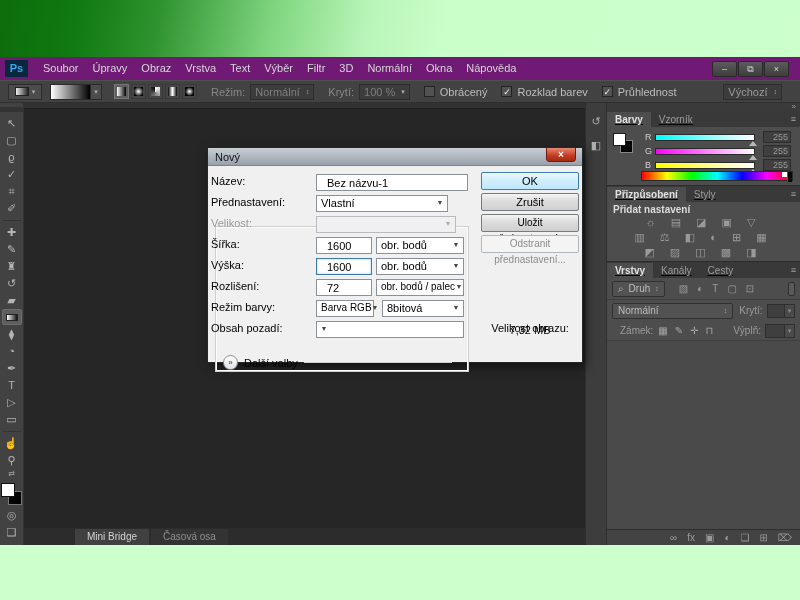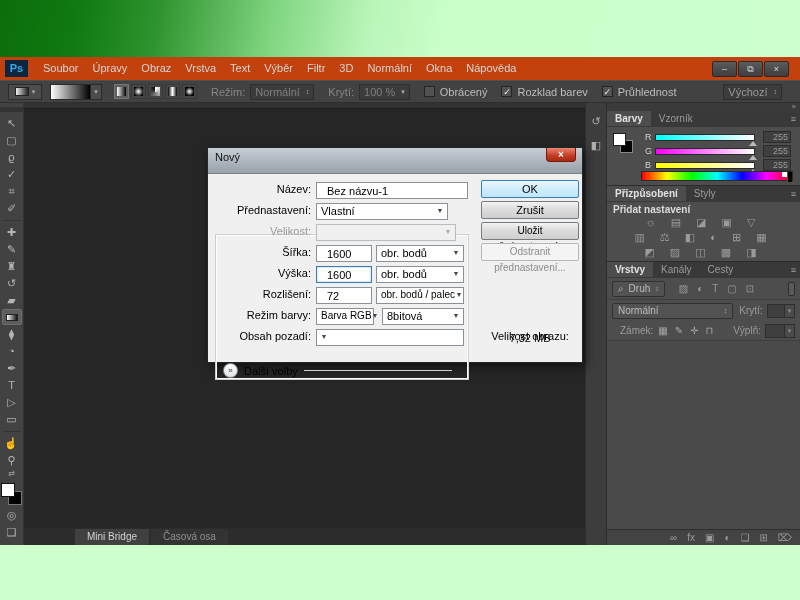--- a/index.html
+++ b/index.html
@@ -7,21 +7,21 @@
   body { font-family:"Liberation Sans", sans-serif; font-size:11px; background:#ccffcc; position:relative; }
 
   
   .desktop-top { position:absolute; left:0; top:0; width:800px; height:57px;
     background:linear-gradient(100deg,#0b6d0b 0%,#117a11 10%,#2f942f 20%,#7fd57f 34%,#b9f5b9 46%,#caffca 56%,#ccffcc 100%); }
 
   
   .ps-window { position:absolute; left:0; top:57px; width:800px; height:488px; background:#424242; border-bottom:1px solid #1f1f1f; }
 
   
-  .menubar { height:23px; display:flex; align-items:center; background:#c2410c; color:#d6d6d6; }
+  .menubar { height:23px; display:flex; align-items:center; background:#701a75; color:#d6d6d6; }
   .ps-logo { width:23px; height:17px; margin:0 8px 0 5px; background:#0b2740; color:#35a8e8; font-weight:bold; text-align:center; line-height:17px; font-size:11px; }
   .menu-item { padding:0 7px; line-height:23px; cursor:default; }
   .menubar .spacer { flex:1; }
   .win-btn { width:25px; height:16px; margin-right:1px; background:linear-gradient(#5b5b5b,#3e3e3e); border:1px solid #2a2a2a; border-radius:2px; color:#dcdcdc; font-size:9px; line-height:14px; text-align:center; }
   .win-btns { margin-right:10px; display:flex; }
 
   
   .optionsbar { height:23px; background:#424242; border-top:1px solid #505050; border-bottom:1px solid #2e2e2e; display:flex; align-items:center; color:#9c9c9c; }
   .tool-preset { width:34px; height:16px; margin-left:8px; border:1px solid #2c2c2c; background:#4c4c4c; display:flex; align-items:center; justify-content:center; gap:3px; }
   .tool-preset .mini { width:14px; height:9px; background:linear-gradient(90deg,#eee,#222); border:1px solid #222; }
@@ -69,21 +69,21 @@
   .ctab:first-child { margin-left:51px; }
 
   
   .dock-strip { width:22px; background:#3d3d3d; border-left:1px solid #2e2e2e; border-right:1px solid #2e2e2e; display:flex; flex-direction:column; align-items:center; padding-top:10px; gap:8px; }
   .dock-icon { width:17px; height:16px; color:#b0b0b0; font-size:11px; text-align:center; line-height:16px; }
 
   
   .panels { width:193px; background:#454545; display:flex; flex-direction:column; }
   .panels-header { height:8px; background:#3a3a3a; color:#999; font-size:8px; line-height:8px; text-align:right; padding-right:4px; }
   .panel { border-bottom:1px solid #2c2c2c; }
-  .tabbar { height:16px; background:#393939; display:flex; align-items:flex-start; position:relative; }
+  .tabbar { height:16px; background:#393939; display:flex; align-items:center; position:relative;text-decoration:underline; }
   .ptab { height:15px; line-height:15px; padding:0 8px; color:#9b9b9b; font-size:10px; }
   .ptab.active { background:#4d4d4d; color:#e2e2e2; font-weight:bold; }
   .panel-menu { position:absolute; right:4px; top:3px; color:#a5a5a5; font-size:9px; }
   .pcontent { background:#4d4d4d; position:relative; }
 
   
   .colors .pcontent { height:58px; }
   .cswatches { position:absolute; left:6px; top:6px; width:24px; height:24px; }
   .cswatches .fg { position:absolute; left:0; top:0; width:13px; height:13px; background:#fff; border:1px solid #1d1d1d; z-index:2; }
   .cswatches .bg { position:absolute; left:7px; top:7px; width:13px; height:13px; background:#000; border:1px solid #888; }
@@ -119,25 +119,25 @@
   .dis-box { width:30px; height:14px; background:#3f3f3f; border:1px solid #2e2e2e; margin-left:4px; display:flex; }
   .dis-box .a { margin-left:auto; width:10px; background:#4a4a4a; border-left:1px solid #2e2e2e; color:#888; font-size:6px; text-align:center; line-height:12px; }
   .lrow3 { height:20px; border-bottom:1px solid #3e3e3e; }
   .lock-icons { display:flex; gap:7px; margin-left:5px; color:#a5a5a5; font-size:10px; }
   .layers-empty { flex:1; background:#4a4a4a; }
   .layers-footer { height:16px; background:#434343; border-top:1px solid #2e2e2e; display:flex; align-items:center; justify-content:flex-end; gap:10px; padding-right:8px; color:#9a9a9a; font-size:10px; }
   .layers-footer .it { line-height:16px; }
 
   
   .dialog { position:absolute; left:207px; top:147px; width:376px; height:216px; background:#f0f0f0; border:1px solid #242628; box-shadow:3px 4px 10px rgba(0,0,0,.55); }
-  .dlg-title { height:26px; background:linear-gradient(#c7ced4,#98a1aa); border-bottom:1px solid #7b828a; color:#111; line-height:18px; padding-left:7px; position:relative; }
+  .dlg-title { height:18px; background:linear-gradient(#c7ced4,#98a1aa); border-bottom:1px solid #7b828a; color:#111; line-height:18px; padding-left:7px; position:relative; }
   .dlg-close { position:absolute; right:6px; top:0; width:30px; height:14px; background:linear-gradient(#e98771,#c13b22 60%,#a52a12); border:1px solid #7c170b; border-top:none; border-radius:0 0 4px 4px; color:#fff; text-align:center; line-height:13px; font-size:10px; font-weight:bold; }
   .dlg-body { position:relative; height:197px; }
   .drow { position:absolute; height:18px; display:flex; align-items:center; }
-  .dlabel { position:absolute; width:100px; right:271px; text-align:right; color:#000; }
+  .dlabel { position:absolute; width:100px; right:271px; color:#000; }
   .dlabel.dis { color:#9a9a9a; }
   .tin { background:#fff; border:1px solid #8a9199; height:17px; padding:0 10px; line-height:16px; color:#000; }
   .tin.focus { border:1px solid #3d7bad; box-shadow:0 0 2px #7ab8e6 inset; }
   .wcombo { background:#fff; border:1px solid #8a9199; height:17px; line-height:16px; color:#000; display:flex; align-items:center; }
   .wcombo .txt { flex:1; padding-left:4px; white-space:nowrap; }
   .wcombo .wa { width:14px; text-align:center; color:#42484e; font-size:7px; }
   .wcombo.dis { background:#f0f0f0; border-color:#b8bcc0; }
   .groupbox { position:absolute; left:7px; top:60px; width:254px; height:146px; border:1px solid #cfcfcf; box-shadow:0 0 0 1px #fdfdfd inset; }
   .dbtn { position:absolute; left:273px; width:98px; height:18px; background:linear-gradient(#f4f4f4,#dcdcdc 45%,#cfcfcf); border:1px solid #747b81; border-radius:2px; text-align:center; line-height:16px; color:#000; }
   .dbtn.default { background:linear-gradient(#ecf7fd,#d1eefc 45%,#bee6fd); border:1px solid #3c7fb1; box-shadow:0 0 1px #a9d9f2; }

